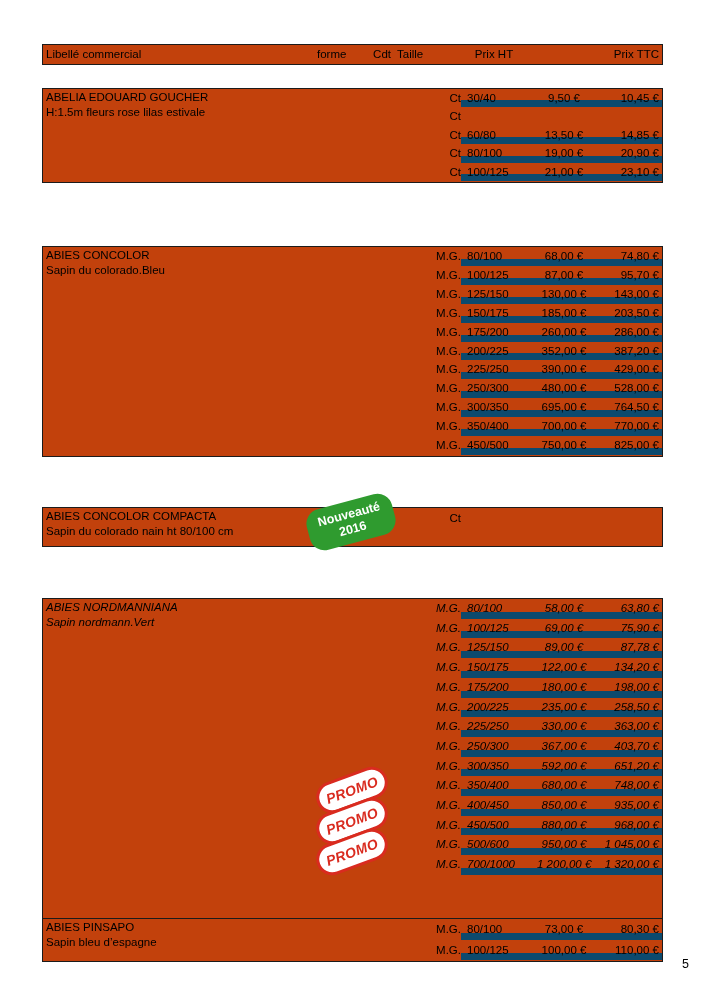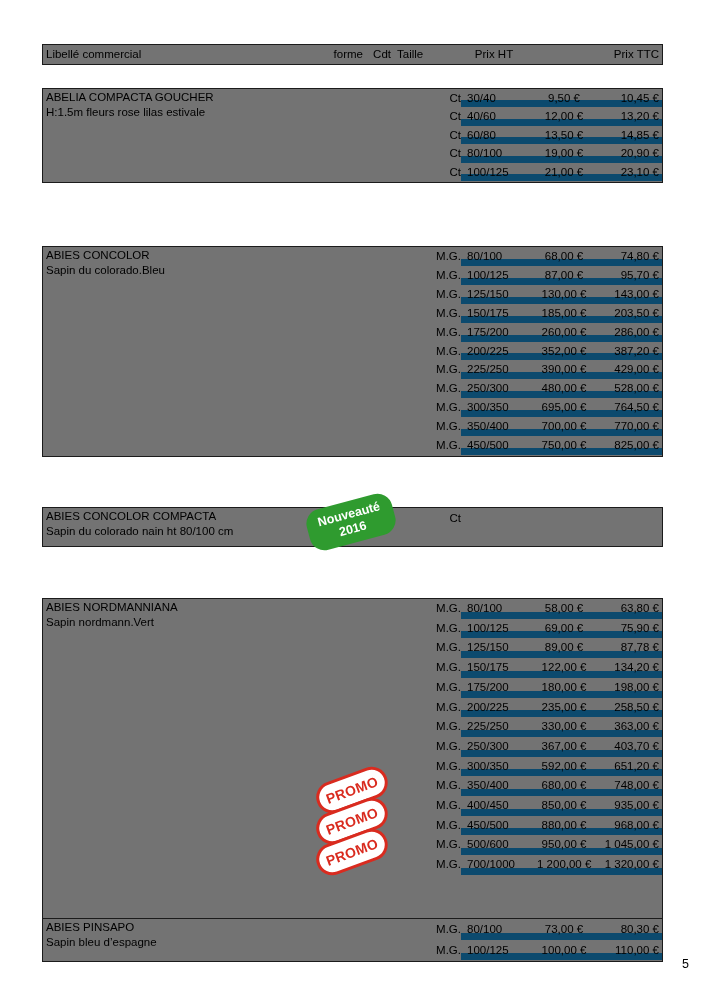--- a/index.html
+++ b/index.html
@@ -5,32 +5,32 @@
   html,body { margin:0; padding:0; }
   body {
     width:706px; height:1000px; position:relative; background:#ffffff;
     font-family:"Liberation Sans", sans-serif; font-size:11.5px; color:#000;
     overflow:hidden;
   }
   .content { position:absolute; left:42px; top:0; width:621px; height:1000px; }
 
   .box {
     position:absolute; width:621px; box-sizing:border-box;
-    border:1.5px solid #1b1b1b; background:#737373;
+    border:1.5px solid #1b1b1b; background:#c2410c;
   }
   .header-box { top:44px; height:21px; }
   .header-row { display:flex; height:18px; line-height:18px; }
   .hname { flex:1; padding-left:3px; white-space:nowrap; }
 
   .pname { position:absolute; left:3px; top:2px;  white-space:nowrap; }
   .pdesc { position:absolute; left:3px; top:17px; white-space:nowrap; }
 
   .rows { position:absolute; top:0; right:0; width:275px; }
   .row  { display:flex; }
-  .fo   { width:46px; text-align:right; }
+  .fo   { width:46px; }
   .cd   { width:28px; text-align:right; white-space:nowrap; }
   .grp  { flex:1; display:flex; }
   .grp.u{ border-bottom:7px solid #0c4a6e; }
   .ta   { width:70px; padding-left:6px; white-space:nowrap; }
   .ht   { width:54px; text-align:center; white-space:nowrap; }
   .ttc  { flex:1; text-align:right; padding-right:3px; white-space:nowrap; }
 
   .badge {
     position:absolute; left:264px; top:-7px; width:88px; height:42px;
     border-radius:15px; transform:rotate(-15deg); box-sizing:border-box;
@@ -58,40 +58,35 @@
       <div class="grp">
         <span class="ta">Taille</span>
         <span class="ht">Prix HT</span>
         <span class="ttc">Prix TTC</span>
       </div>
     </div>
   </div>
 
   <div id="blocks">
       <div class="box" style="top: 88px; height: 95px;">
-        <div class="pname">ABELIA COMPACTA GOUCHER</div>
+        <div class="pname">ABELIA EDOUARD GOUCHER</div>
         <div class="pdesc">H:1.5m fleurs rose lilas estivale</div>
         <div class="rows">
           <div class="row" style="line-height: 18.4px; height: 18.4px;">
             <span class="fo"></span>
             <span class="cd">Ct</span>
             <div class="grp u">
               <span class="ta">30/40</span>
               <span class="ht">9,50 €</span>
               <span class="ttc">10,45 €</span>
             </div>
           </div>
           <div class="row" style="line-height: 18.4px; height: 18.4px;">
             <span class="fo"></span>
             <span class="cd">Ct</span>
-            <div class="grp u">
-              <span class="ta">40/60</span>
-              <span class="ht">12,00 €</span>
-              <span class="ttc">13,20 €</span>
-            </div>
           </div>
           <div class="row" style="line-height: 18.4px; height: 18.4px;">
             <span class="fo"></span>
             <span class="cd">Ct</span>
             <div class="grp u">
               <span class="ta">60/80</span>
               <span class="ht">13,50 €</span>
               <span class="ttc">14,85 €</span>
             </div>
           </div>
@@ -227,21 +222,21 @@
           <div class="row" style="line-height: 20px; height: 20px;">
             <span class="fo"></span>
             <span class="cd">Ct</span>
           </div>
         </div>
         <div class="badge" style="background: rgb(47, 155, 47);">
           <div>Nouveauté</div>
           <div>2016</div>
         </div>
       </div>
-      <div class="box" style="top: 598px; height: 359px;">
+      <div class="box" style="top: 598px; height: 359px; font-style: italic;">
         <div class="pname">ABIES NORDMANNIANA</div>
         <div class="pdesc">Sapin nordmann.Vert</div>
         <div class="rows">
           <div class="row" style="line-height: 19.7143px; height: 19.7143px;">
             <span class="fo"></span>
             <span class="cd">M.G.</span>
             <div class="grp u">
               <span class="ta">80/100</span>
               <span class="ht">58,00 €</span>
               <span class="ttc">63,80 €</span>

